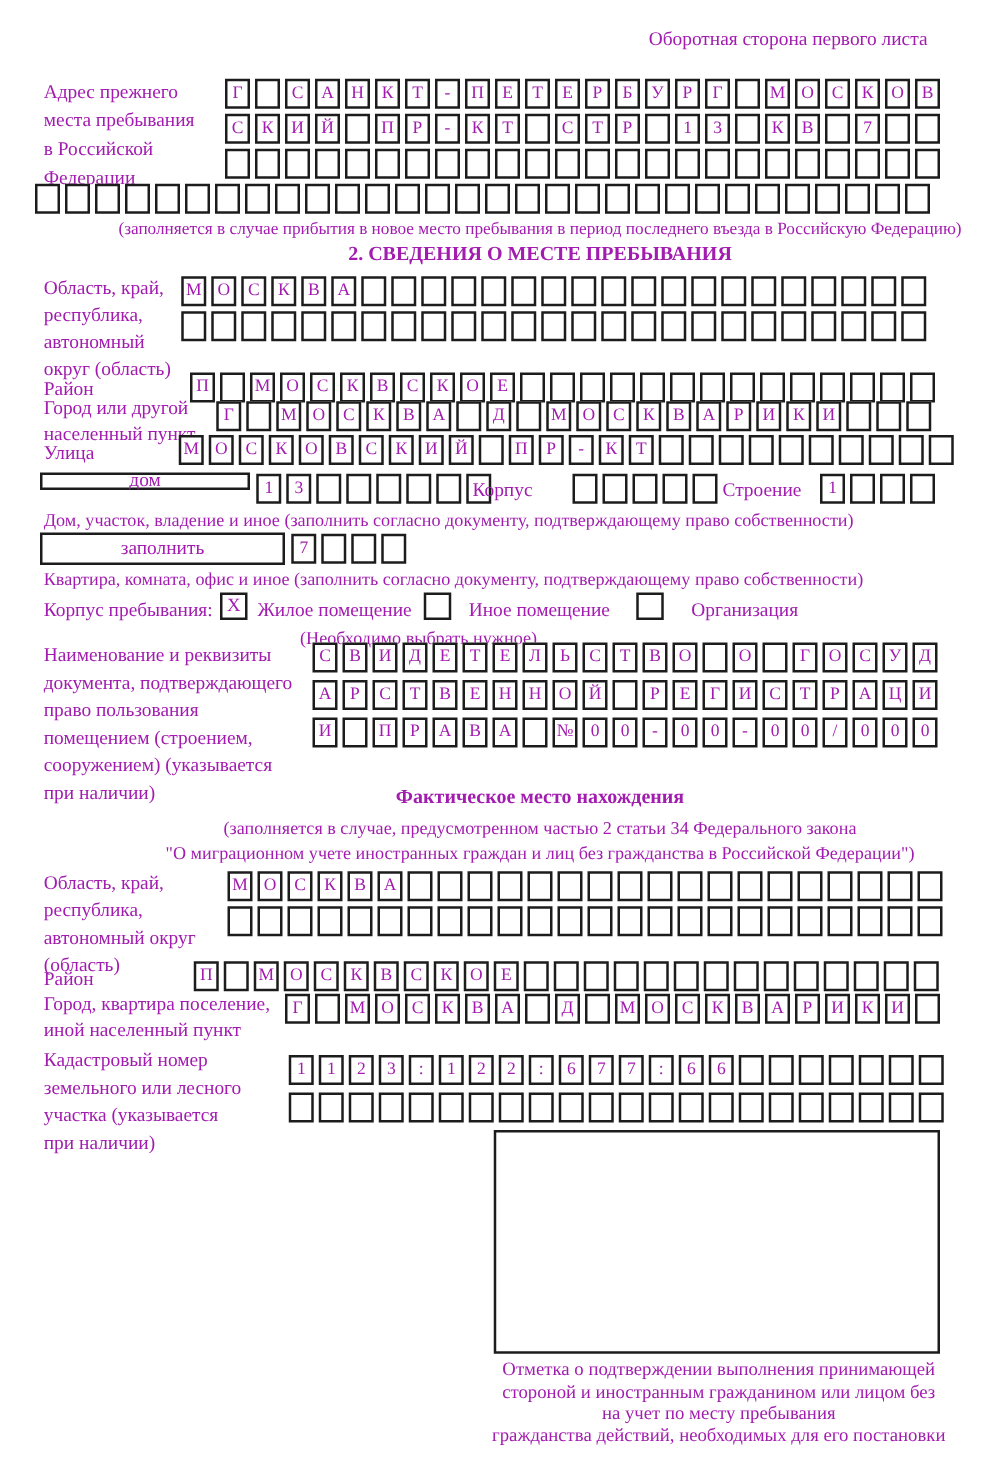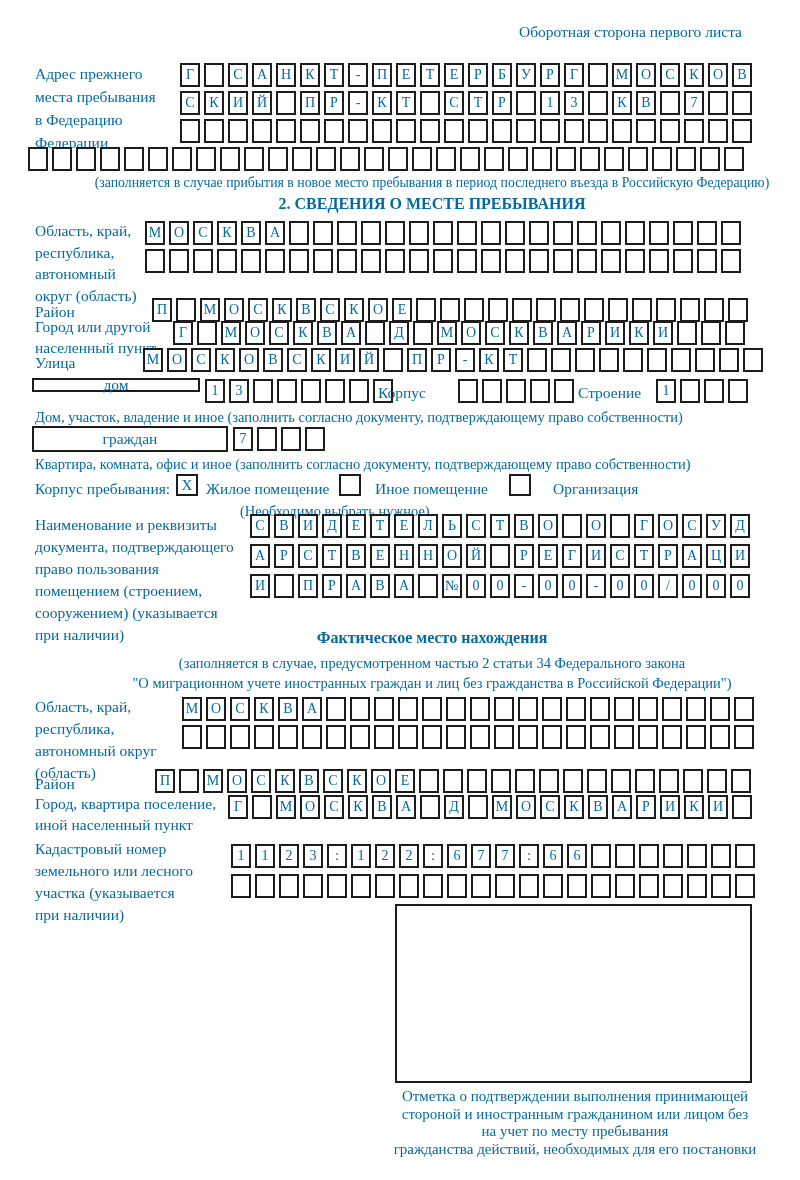--- a/index.html
+++ b/index.html
@@ -1,17 +1,17 @@
 <!DOCTYPE html>
 <html><head>
 <meta charset="utf-8">
 <style>
   html,body{margin:0;padding:0;background:#fff;}
   .page{position:relative;width:800px;height:1180px;background:#ffffff;
-        font-family:"Liberation Serif","DejaVu Serif",serif;color:#0369a1;overflow:hidden;}
+        font-family:"Liberation Serif","DejaVu Serif",serif;color:#a21caf;overflow:hidden;}
   .abs{position:absolute;}
   .lbl{font-size:15.5px;line-height:23px;white-space:nowrap;}
   .lbl div{white-space:nowrap;}
   .note{font-size:13.8px;line-height:17px;white-space:nowrap;}
   .centered{left:0;width:800px;text-align:center;padding-left:32px;}
   .title{font-size:16px;font-weight:bold;}
   .cellrow{position:absolute;display:flex;gap:4px;}
   .cell{flex:0 0 20px;width:20px;height:24px;border:2px solid #1c1c1c;box-sizing:border-box;
         display:flex;align-items:center;justify-content:center;font-size:14px;background:#fff;}
   .boxlabel{border:2px solid #1c1c1c;box-sizing:border-box;display:flex;align-items:center;
@@ -24,21 +24,21 @@
 </head>
 <body>
 
 <div class="page">
 
   <div class="abs lbl" style="top:20px;right:58px;">Оборотная сторона первого листа</div>
 
   <div class="abs lbl" style="left:35px;top:62px;">
     <div>Адрес прежнего</div>
     <div>места пребывания</div>
-    <div>в Федерацию</div>
+    <div>в Российской</div>
     <div>Федерации</div>
   </div>
   <div class="cellrow" style="left:180px;top:63px;">
       <span class="cell">Г</span>
       <span class="cell"></span>
       <span class="cell">С</span>
       <span class="cell">А</span>
       <span class="cell">Н</span>
       <span class="cell">К</span>
       <span class="cell">Т</span>
@@ -320,21 +320,21 @@
     </div>
   <div class="abs lbl" style="left:578px;top:381px;">Строение</div>
   <div class="cellrow" style="left:656px;top:379px;">
       <span class="cell">1</span>
       <span class="cell"></span>
       <span class="cell"></span>
       <span class="cell"></span>
     </div>
   <div class="abs note" style="left:35px;top:409px;font-size:14.5px;">Дом, участок, владение и иное (заполнить согласно документу, подтверждающему право собственности)</div>
 
-  <div class="abs boxlabel" style="left:32px;top:426px;width:196px;height:26px;">граждан</div>
+  <div class="abs boxlabel" style="left:32px;top:426px;width:196px;height:26px;">заполнить</div>
   <div class="cellrow" style="left:233px;top:427px;">
       <span class="cell">7</span>
       <span class="cell"></span>
       <span class="cell"></span>
       <span class="cell"></span>
     </div>
   <div class="abs note" style="left:35px;top:456px;font-size:14.5px;">Квартира, комната, офис и иное (заполнить согласно документу, подтверждающему право собственности)</div>
 
   <div class="abs lbl" style="left:35px;top:477px;">Корпус пребывания:</div>
   <div class="abs chk" style="left:176px;top:474px;">X</div>

